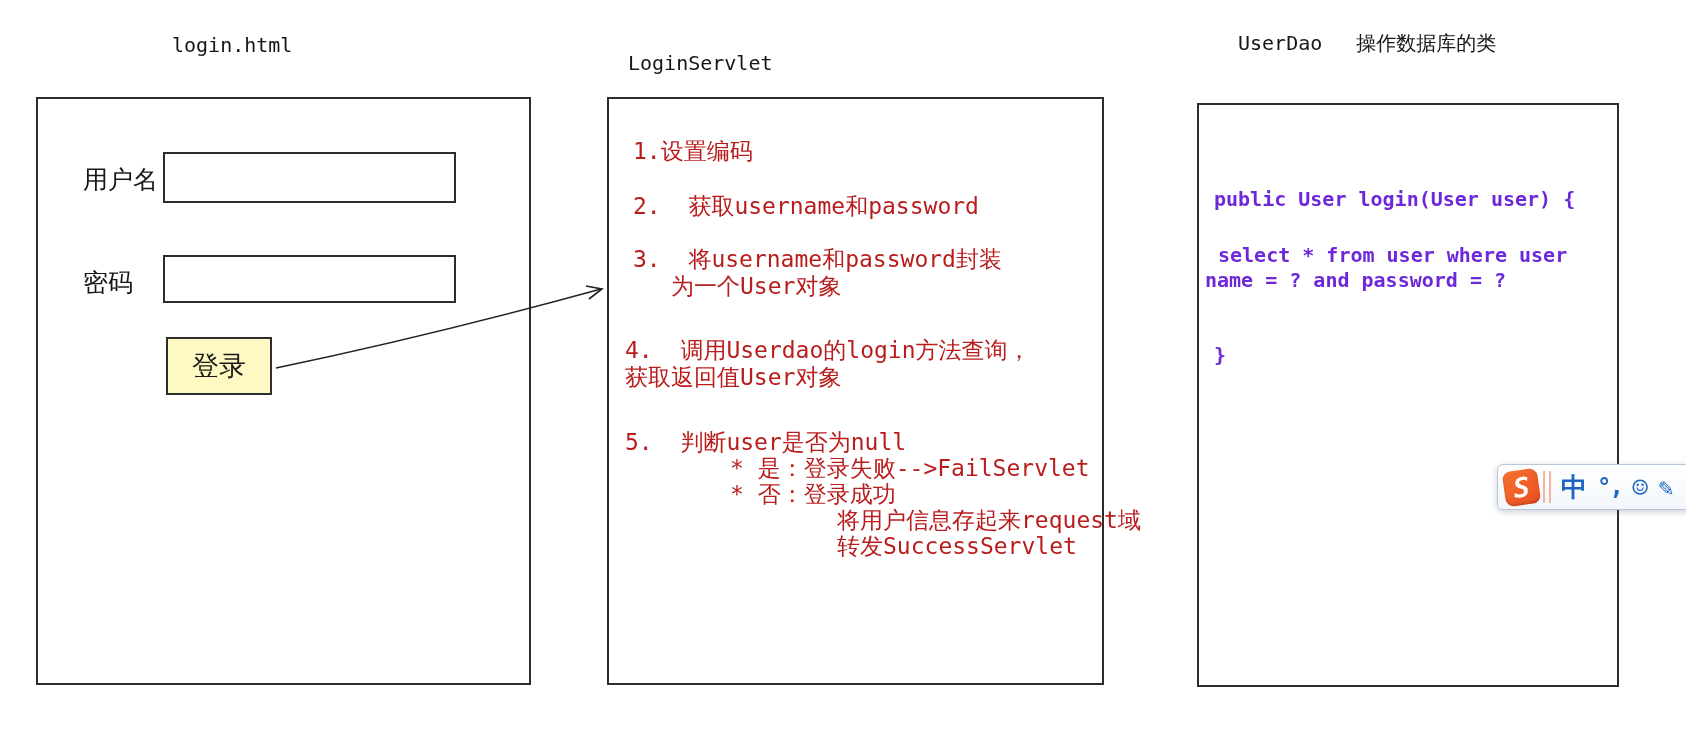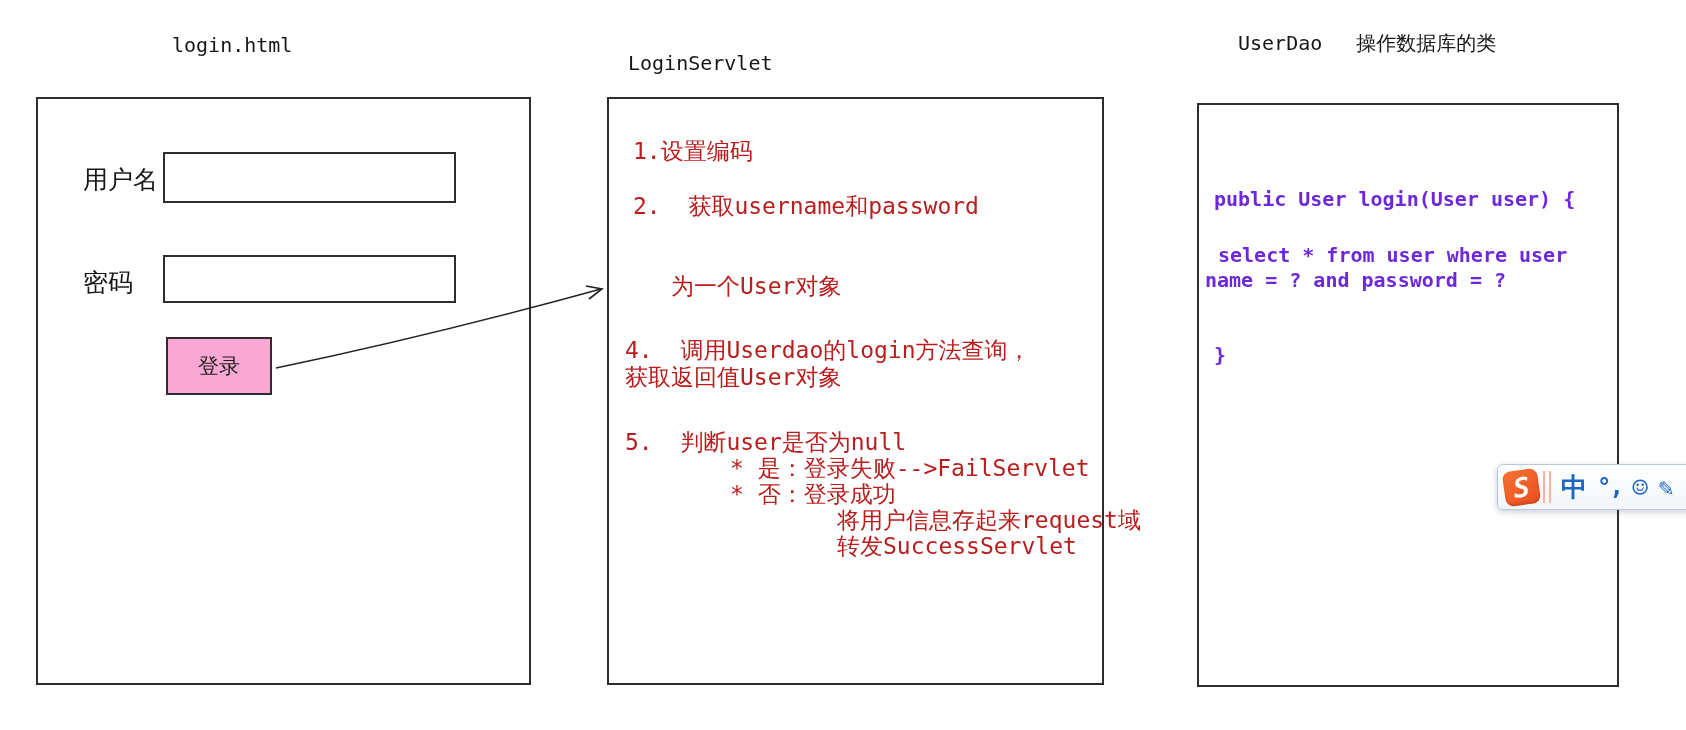--- a/index.html
+++ b/index.html
@@ -23,21 +23,21 @@
   
   .fld-label { position:absolute; font-size:25px; white-space:pre; color:#161616; }
   #lbl-user { left:45px; top:64px; }
   #lbl-pass { left:45px; top:167px; }
   .inp-rect { position:absolute; border:2px solid #2d2d2d; background:#ffffff; }
   #inp-user { left:125px; top:53px;  width:289px; height:47px; }
   #inp-pass { left:125px; top:156px; width:289px; height:44px; }
   #btn-login {
     position:absolute; left:128px; top:238px; width:102px; height:54px;
     border:2px solid #2d2d2d; display:flex; align-items:center; justify-content:center;
-    font-size:21px; background:#f9a8d4;
+    font-size:27px; background:#fef9c3;
   }
   
   .sl { position:absolute; font-size:23px; line-height:26px; white-space:pre; color:#b91c1c; }
   #sl0 { left:24px;  top:39px;  }
   #sl1 { left:24px;  top:94px;  }
   #sl2 { left:24px;  top:147px; }
   #sl3 { left:62px;  top:174px; }
   #sl4 { left:16px;  top:238px; }
   #sl5 { left:16px;  top:265px; }
   #sl6 { left:16px;  top:330px; }
@@ -87,20 +87,21 @@
   <div class="fld-label" id="lbl-user">用户名</div>
   <div class="inp-rect" id="inp-user"></div>
   <div class="fld-label" id="lbl-pass">密码</div>
   <div class="inp-rect" id="inp-pass"></div>
   <div id="btn-login">登录</div>
 </div>
 
 <div class="panel" id="p2">
   <div class="sl" id="sl0">1.设置编码</div>
   <div class="sl" id="sl1">2.  获取username和password</div>
+  <div class="sl" id="sl2">3.  将username和password封装</div>
   <div class="sl" id="sl3">为一个User对象</div>
   <div class="sl" id="sl4">4.  调用Userdao的login方法查询，</div>
   <div class="sl" id="sl5">获取返回值User对象</div>
   <div class="sl" id="sl6">5.  判断user是否为null</div>
   <div class="sl" id="sl7">* 是：登录失败--&gt;FailServlet</div>
   <div class="sl" id="sl8">* 否：登录成功</div>
   <div class="sl" id="sl9">将用户信息存起来request域</div>
   <div class="sl" id="sl10">转发SuccessServlet</div>
 </div>
 

